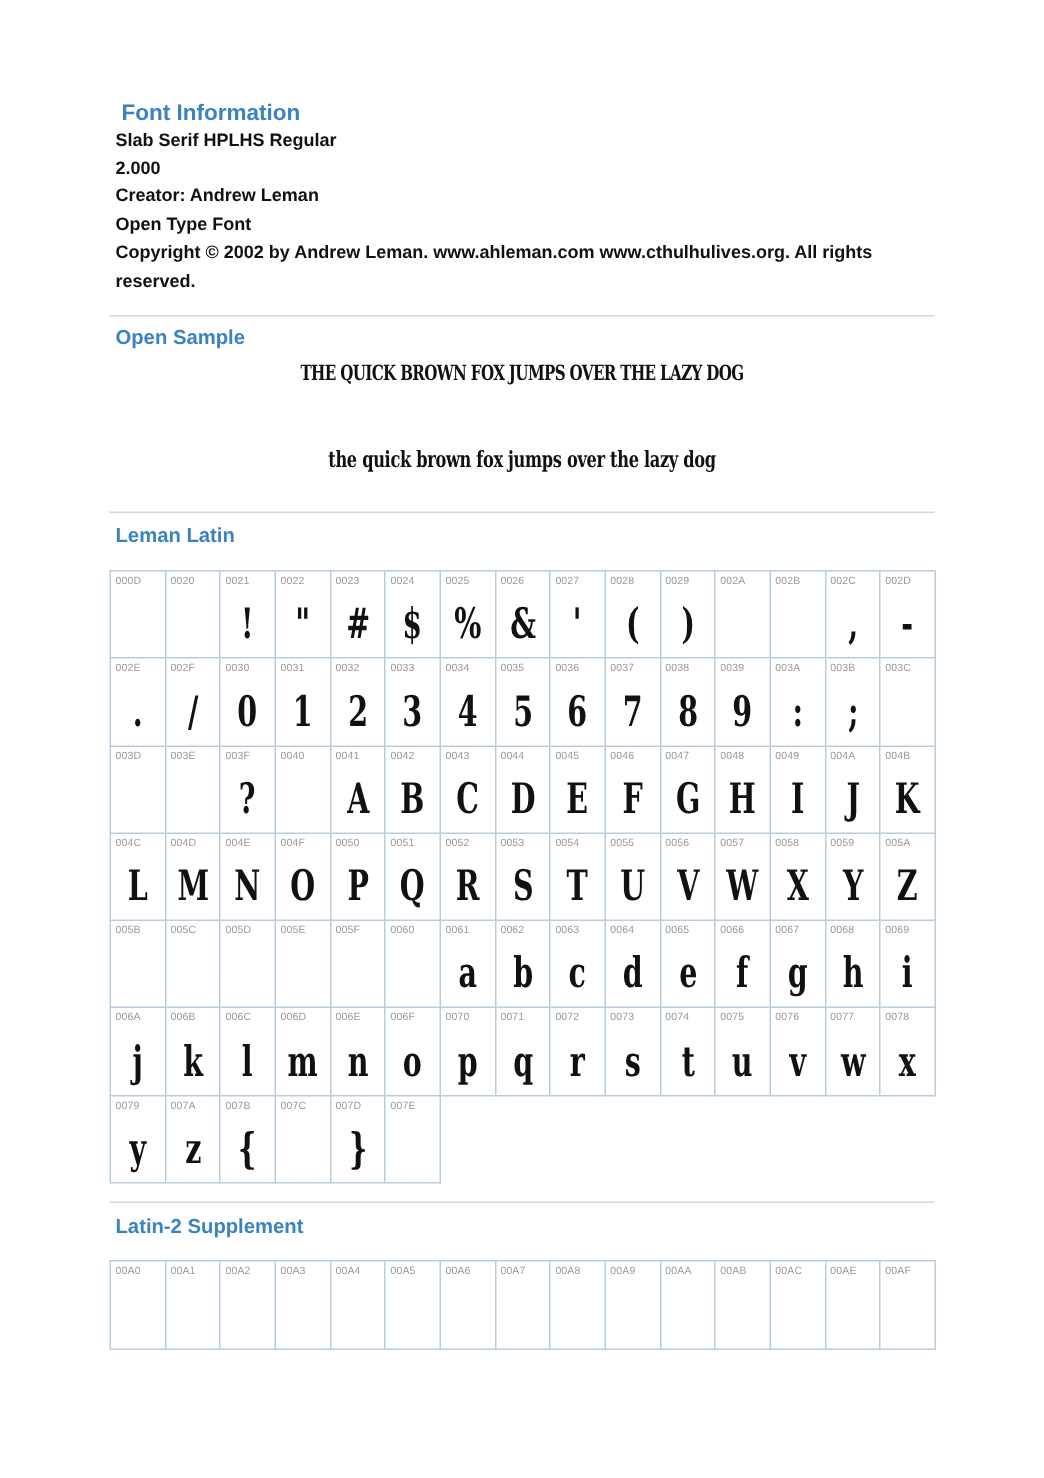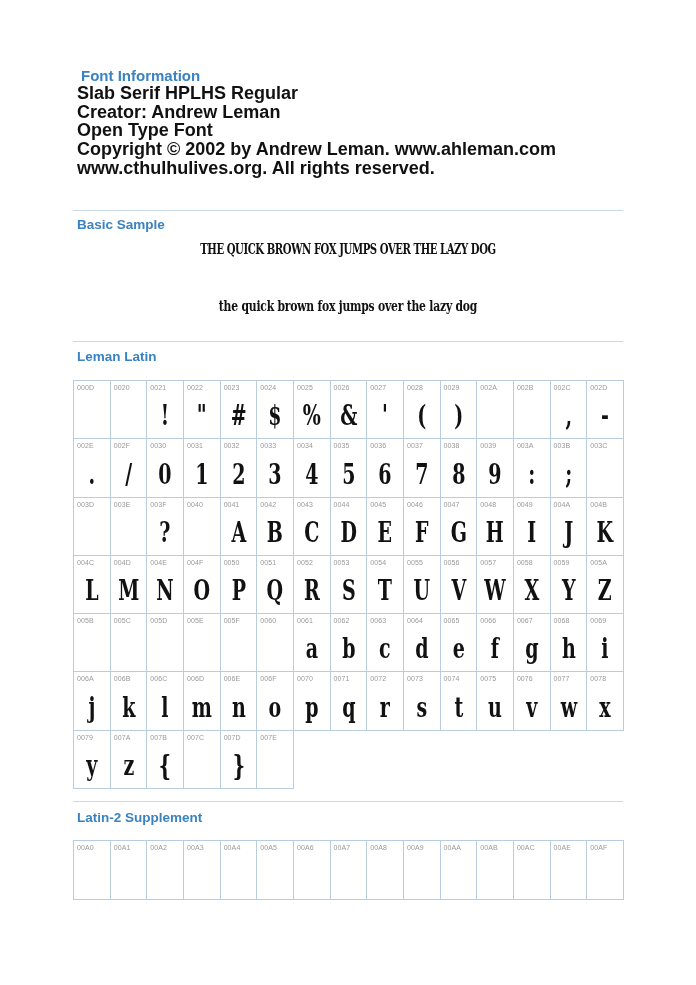--- a/index.html
+++ b/index.html
@@ -1,44 +1,45 @@
 <!DOCTYPE html>
 <html><head>
 <meta charset="utf-8">
 <style>
   html, body { margin: 0; padding: 0; background: #ffffff; }
   body { width: 696px; height: 985px; position: relative; font-family: "Liberation Sans", sans-serif; color: #111; overflow: hidden; }
   .title { position: absolute; left: 77px; top: 58px; font-size: 15px; font-weight: bold; color: #3a82c0; line-height: 27px; margin: 4px; }
-  .info { position: absolute; left: 77px; top: 84px; width: 560px; font-size: 18px; font-weight: bold; line-height: 18.7px; }
+  .info { position: absolute; left: 77px; top: 84px; width: 560px; font-size: 12px; font-weight: bold; line-height: 18.7px; }
   .info div { white-space: nowrap; }
   .info .wrap { white-space: normal; width: 560px; }
   .rule { position: absolute; left: 73px; width: 550px; height: 1px; background: #c9d8e6; }
   .section { position: absolute; left: 77px; font-size: 13.5px; font-weight: bold; color: #3a82c0; margin: 0; }
   .sample { position: absolute; left: 73px; width: 550px; text-align: center; font-family: "DejaVu Serif", serif; font-weight: bold; transform-origin: center; color: #111; }
   .sample.upper { top: 241px; font-size: 14px; letter-spacing: -0.6px; transform: scaleX(0.72); }
   .sample.lower { top: 297px; font-size: 15px; letter-spacing: -0.3px; transform: scaleX(0.72); }
   .grid { position: absolute; left: 73px; display: grid; grid-template-columns: repeat(15, 36.67px); border-top: 1px solid #b9cddf; border-left: 1px solid #b9cddf; }
   .cell { box-sizing: border-box; height: 58.3px; border-right: 1px solid #b9cddf; border-bottom: 1px solid #b9cddf; position: relative; }
   .code { position: absolute; left: 3px; top: 3px; font-size: 7px; color: #999; letter-spacing: 0.1px; }
   .glyph { position: absolute; left: 0; right: 0; bottom: 6px; text-align: center; font-family: "DejaVu Serif", serif; font-weight: bold; font-size: 28px; line-height: 32px; transform: scaleX(0.68); color: #111; }
   .grid.latin1 .cell { height: 59px; }
 </style>
 </head>
 <body>
 
 <h1 class="title">Font Information</h1>
 <div class="info">
   <div>Slab Serif HPLHS Regular</div>
+  <div>2.000</div>
   <div>Creator: Andrew Leman</div>
   <div>Open Type Font</div>
   <div class="wrap">Copyright © 2002 by Andrew Leman. www.ahleman.com www.cthulhulives.org. All rights reserved.</div>
 </div>
 
 <div class="rule" style="top:210px"></div>
-<h2 class="section" style="top:217px">Basic Sample</h2>
+<h2 class="section" style="top:217px">Open Sample</h2>
 <div class="sample upper">THE QUICK BROWN FOX JUMPS OVER THE LAZY DOG</div>
 <div class="sample lower">the quick brown fox jumps over the lazy dog</div>
 
 <div class="rule" style="top:341px"></div>
 <h2 class="section" style="top:349px">Leman Latin</h2>
 <div class="grid" id="grid-basic" style="top:380px">
     <div class="cell">
       <span class="code">000D</span>
       <span class="glyph"></span>
     </div>

